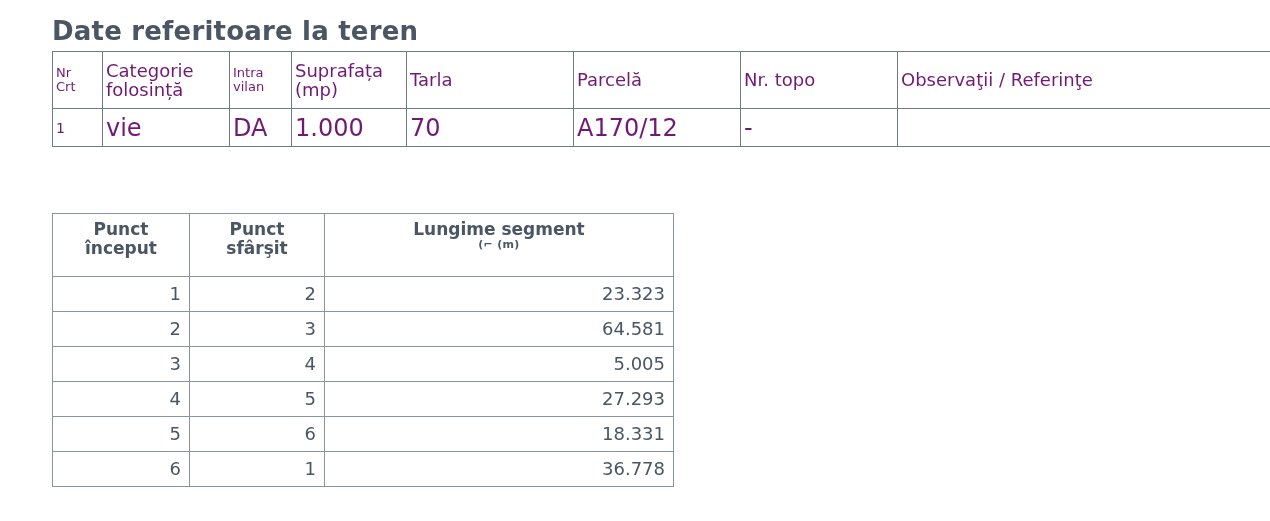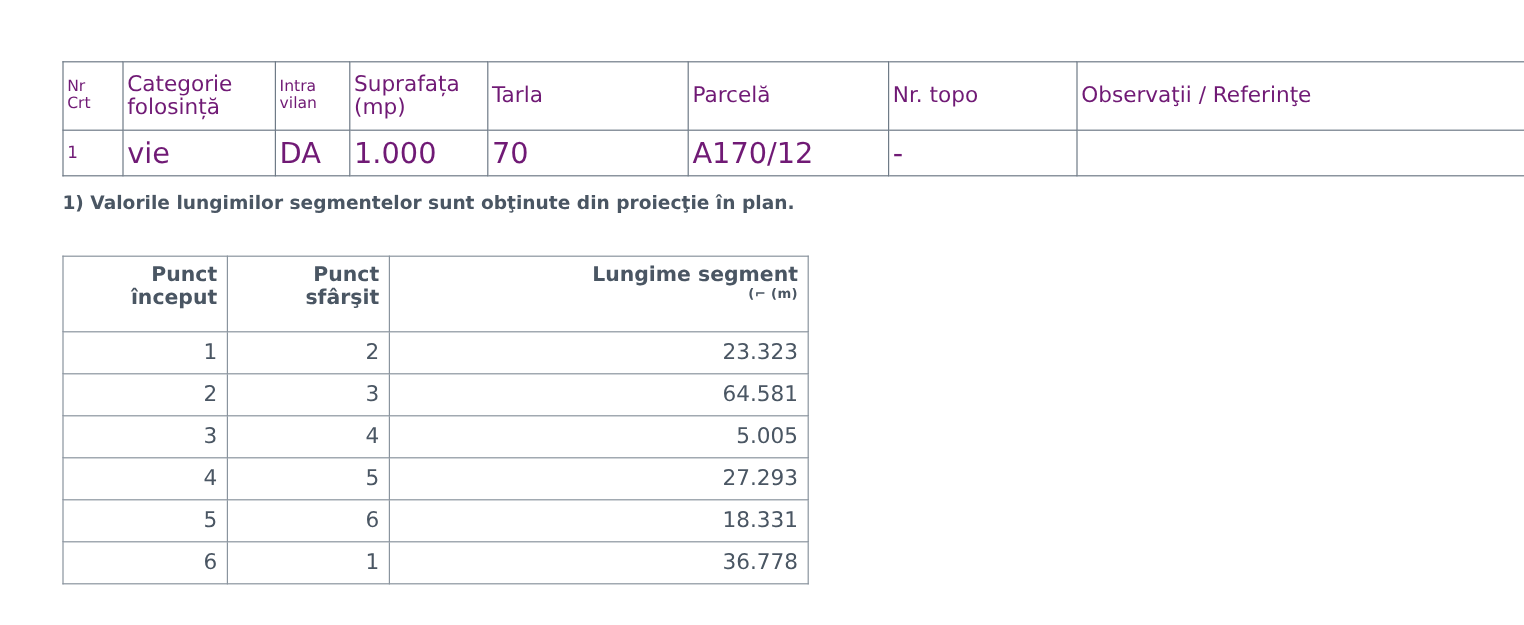--- a/index.html
+++ b/index.html
@@ -100,21 +100,21 @@
     border-collapse: collapse;
     table-layout: fixed;
   }
   .seg-table th, .seg-table td {
     border: 1px solid #8a949e;
     color: #4a5663;
   }
   .seg-table thead th {
     font-size: 17px;
     font-weight: bold;
-    text-align: right;
+    text-align: center;
     vertical-align: top;
     padding: 6px 8px 8px 8px;
     line-height: 1.12;
     height: 48px;
   }
   .seg-table thead th .unit {
     display: block;
     font-size: 11px;
     font-weight: bold;
     letter-spacing: 0.3px;
@@ -129,20 +129,21 @@
   .col-end   { width: 118px; }
   .col-len   { width: 332px; }
 
   .nowrap { white-space: nowrap; }
 </style>
 </head>
 <body>
 
 <div class="page">
 
+  <div class="doc-title">Date referitoare la teren</div>
 
   <table class="land-table">
     <thead>
       <tr>
         <th class="c-nr small">
           <span>Nr</span><br>
           <span>Crt</span>
         </th>
         <th class="c-cat">
           <span>Categorie</span><br>
@@ -170,21 +171,20 @@
         <td>1.000</td>
         <td>70</td>
         <td>A170/12</td>
         <td>-</td>
         <td></td>
       </tr>
     </tbody>
   </table>
 
   <div class="sub-head">
-    <span class="line2">1) Valorile lungimilor segmentelor sunt obţinute din proiecţie în plan.</span>
   </div>
 
   <table class="seg-table">
     <thead>
       <tr>
         <th class="col-start">
           <span>Punct</span><br>
           <span>început</span>
         </th>
         <th class="col-end">

